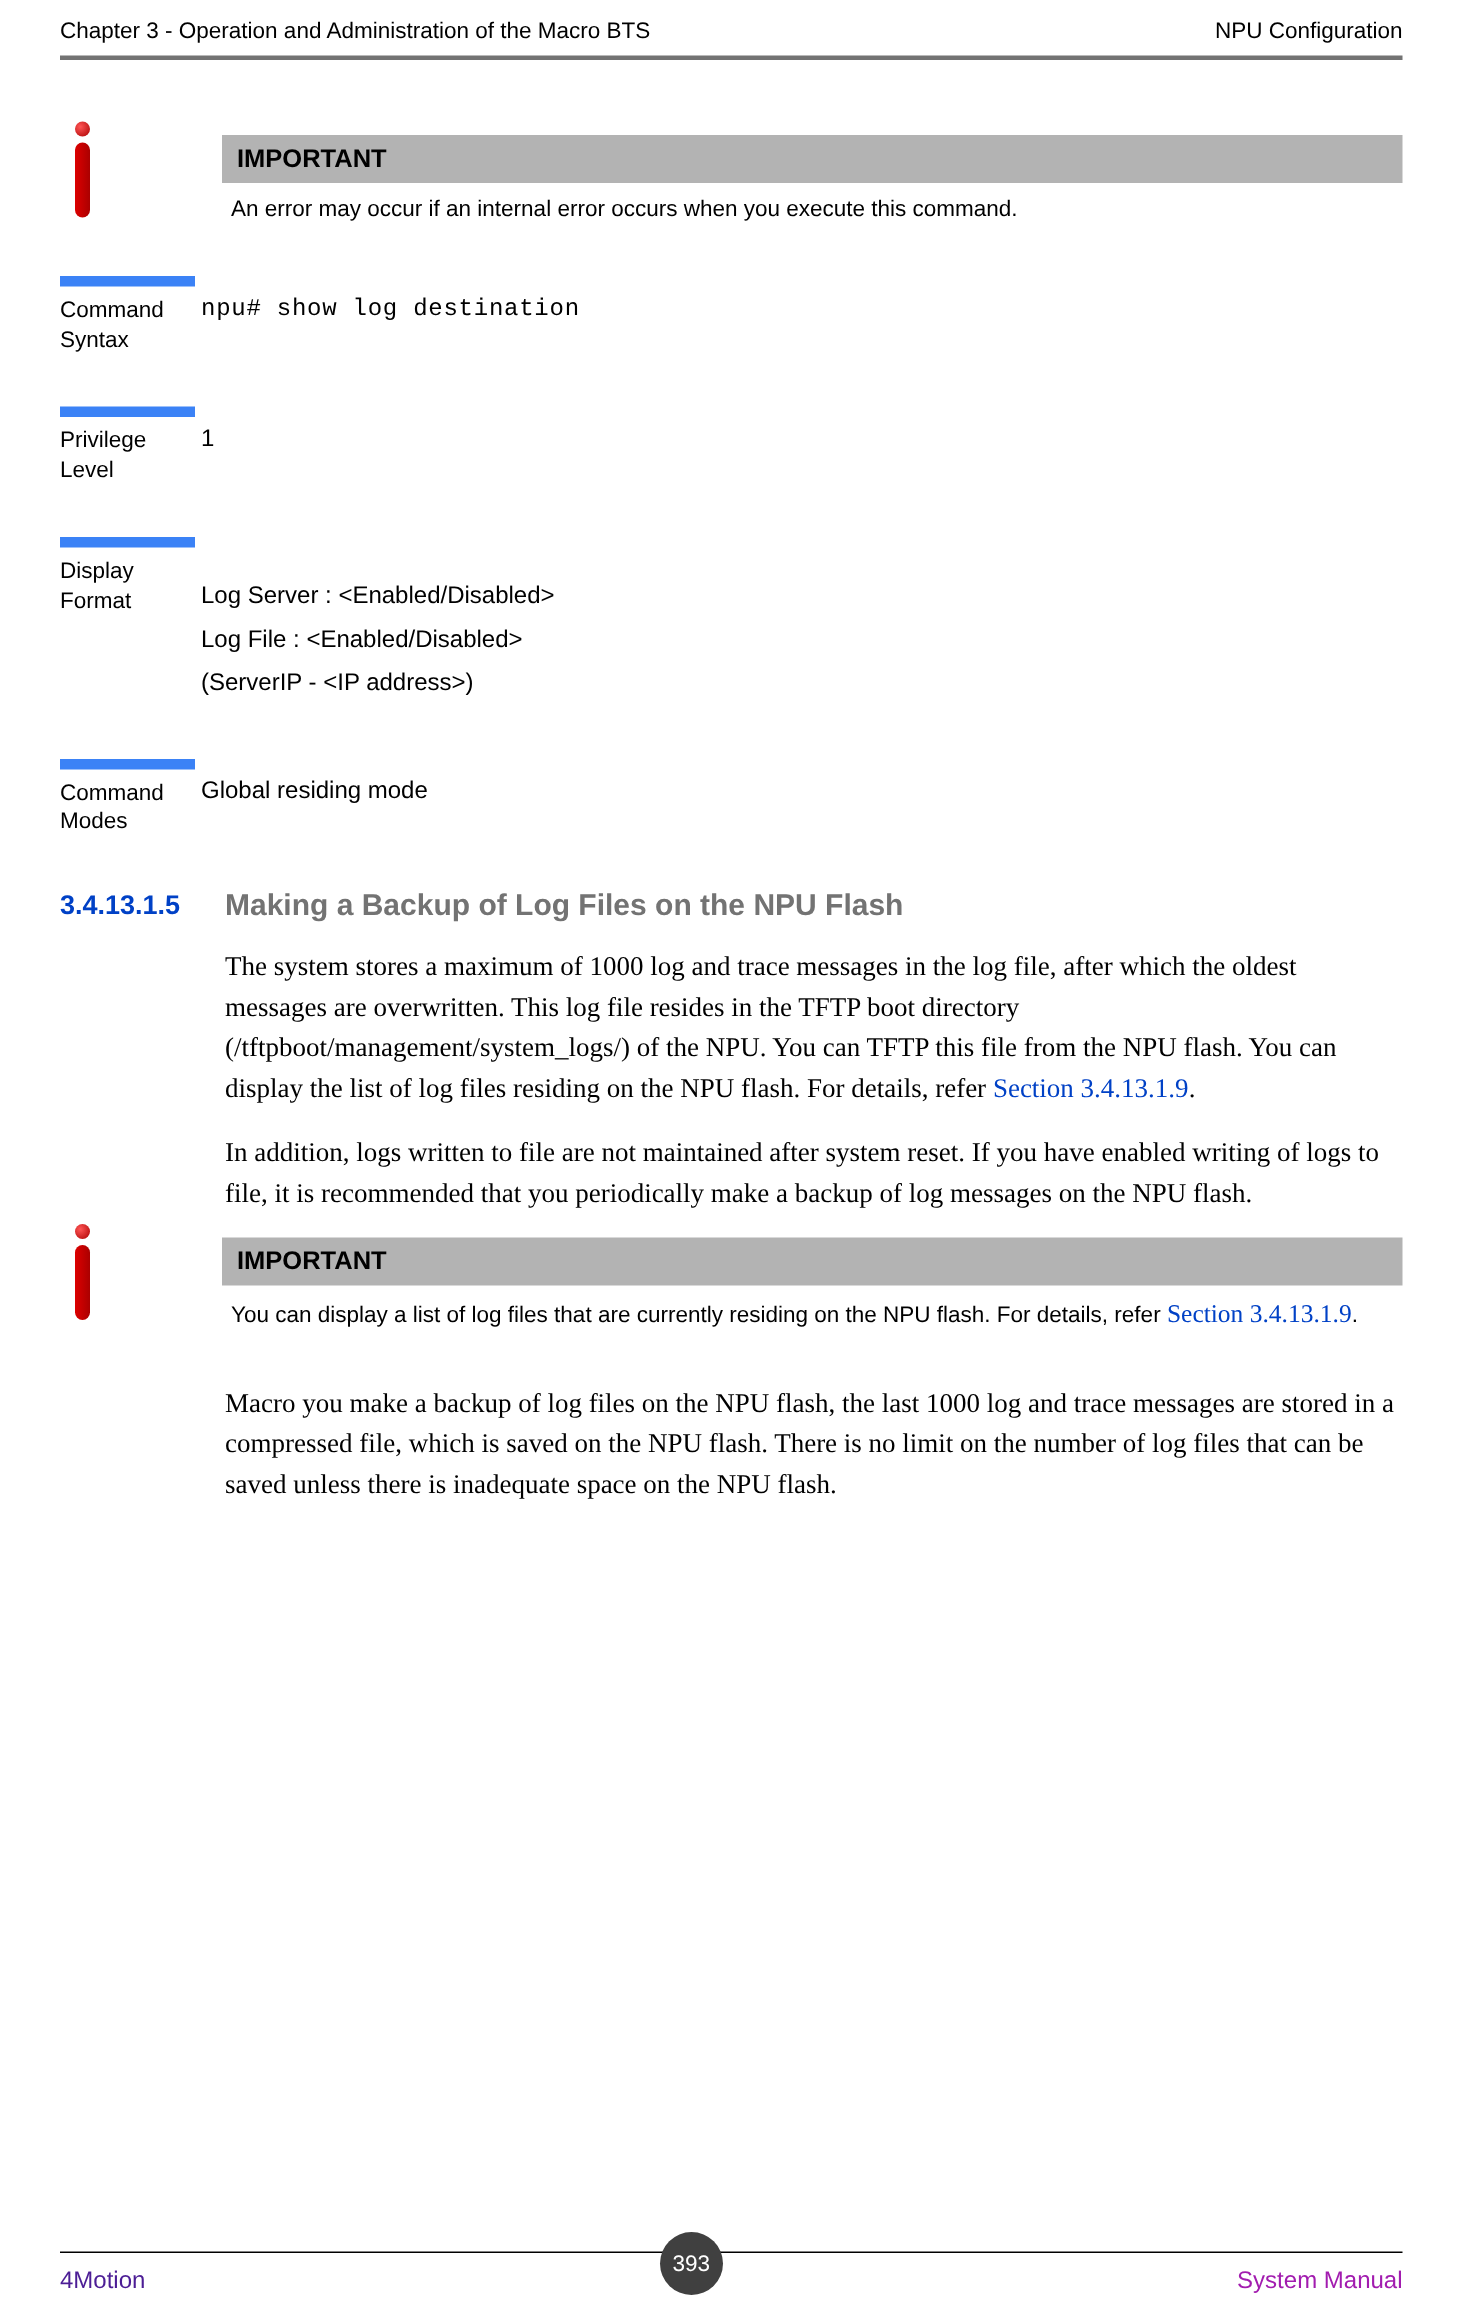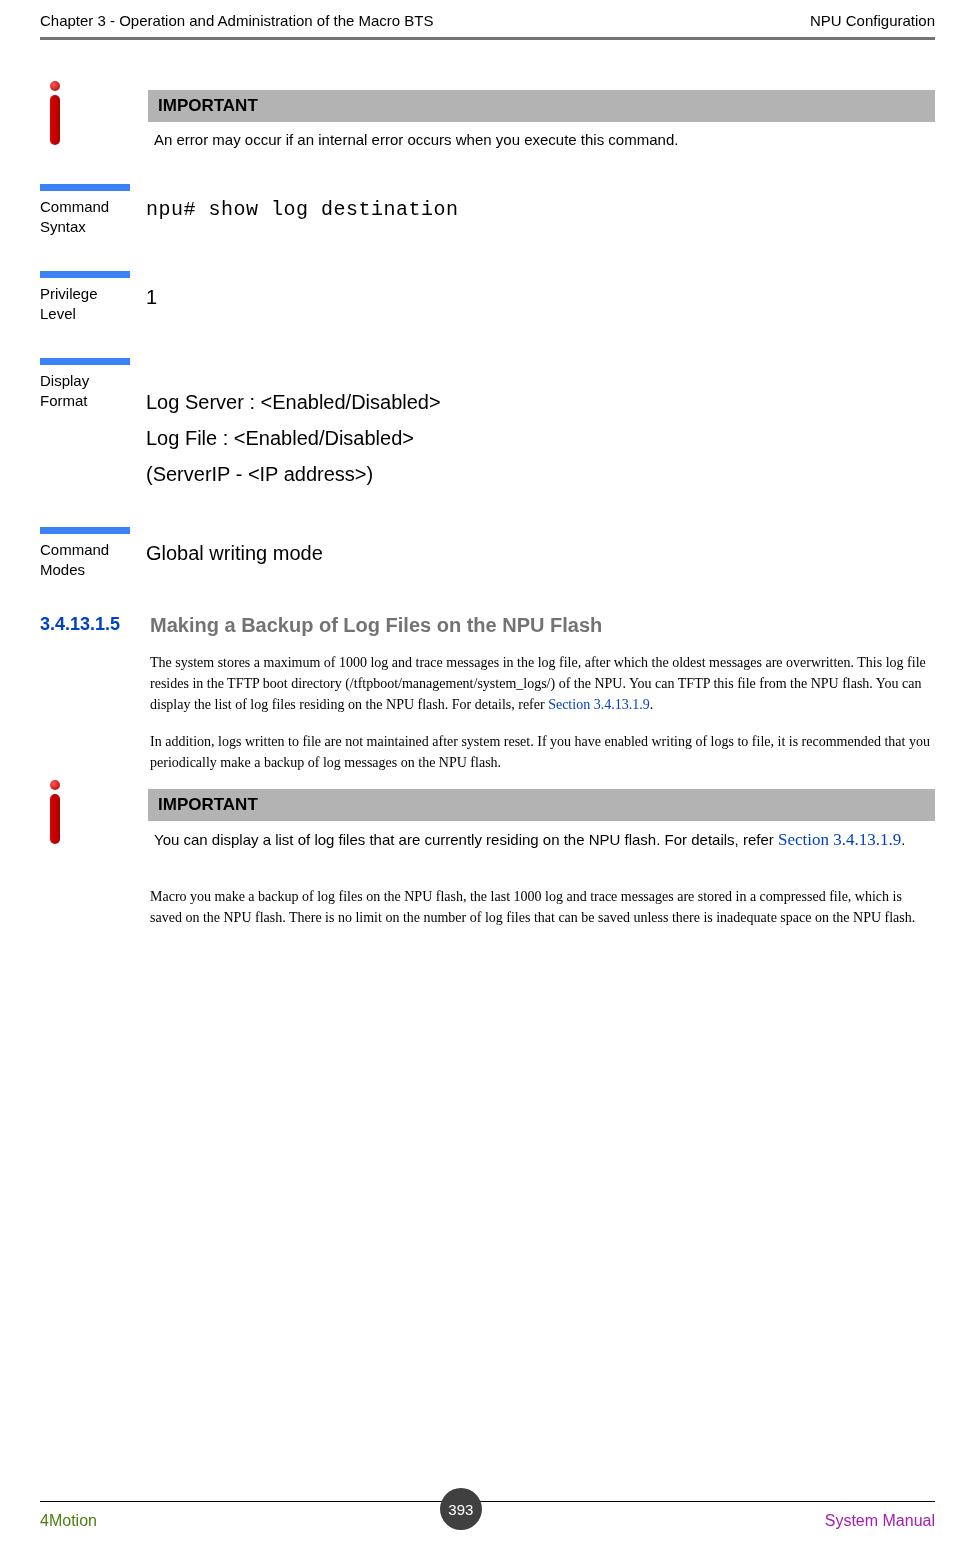--- a/index.html
+++ b/index.html
@@ -74,22 +74,22 @@
     flex-shrink: 0;
     border-top: 7px solid #3b82f6;
     padding-top: 6px;
     font-size: 15px;
     font-weight: normal;
     line-height: 1.3;
   }
   .def-value {
     flex: 1;
     padding-top: 8px;
-    margin-left: 16px;
-    font-size: 20px;
+    margin-left: 4px;
+    font-size: 16px;
     line-height: 1.8;
   }
   .mono {
     font-family: "Courier New", monospace;
     letter-spacing: 0.5px;
   }
   .section-row {
     display: flex;
     align-items: flex-start;
     margin-top: 10px;
@@ -103,38 +103,38 @@
     font-size: 18px;
   }
   .section-title {
     color: #737373;
     font-weight: bold;
     font-size: 20px;
   }
   .body-para {
     margin-left: 110px;
     font-family: "Times New Roman", Georgia, serif;
-    font-size: 14px;
+    font-size: 18px;
     line-height: 1.5;
     margin-bottom: 16px;
   }
   .link-blue { color: #0041c6; }
   .footer-row {
     position: absolute;
     bottom: 15px;
     left: 40px;
     right: 40px;
     display: flex;
     justify-content: space-between;
     align-items: center;
     font-size: 16px;
     border-top: 1px solid #000;
     padding-top: 10px;
   }
-  .footer-left { color: #4d7c0f; }
+  .footer-left { color: #4c1d95; }
   .footer-right { color: #a21caf; }
   .page-bubble {
     background: #404040;
     color: #fff;
     border-radius: 50%;
     width: 42px;
     height: 42px;
     display: flex;
     align-items: center;
     justify-content: center;
@@ -177,21 +177,21 @@
     <div class="def-value">
       <div style="height:18px"></div>
       <div>Log Server : &lt;Enabled/Disabled&gt;</div>
       <div>Log File   : &lt;Enabled/Disabled&gt;</div>
       <div>(ServerIP - &lt;IP address&gt;)</div>
     </div>
   </div>
 
   <div class="def-row">
     <div class="def-label">Command Modes</div>
-    <div class="def-value">Global writing mode</div>
+    <div class="def-value">Global residing mode</div>
   </div>
 
   <div class="section-row">
     <div class="section-num">3.4.13.1.5</div>
     <div class="section-title">Making a Backup of Log Files on the NPU Flash</div>
   </div>
 
   <p class="body-para">
     <span>The system stores a maximum of 1000 log and trace messages in the log file, after which the oldest messages are overwritten. This log file resides in the TFTP boot directory (/tftpboot/management/system_logs/) of the NPU. You can TFTP this file from the NPU flash. You can display the list of log files residing on the NPU flash. For details, refer </span><span class="link-blue">Section 3.4.13.1.9</span><span>.</span>
   </p>

